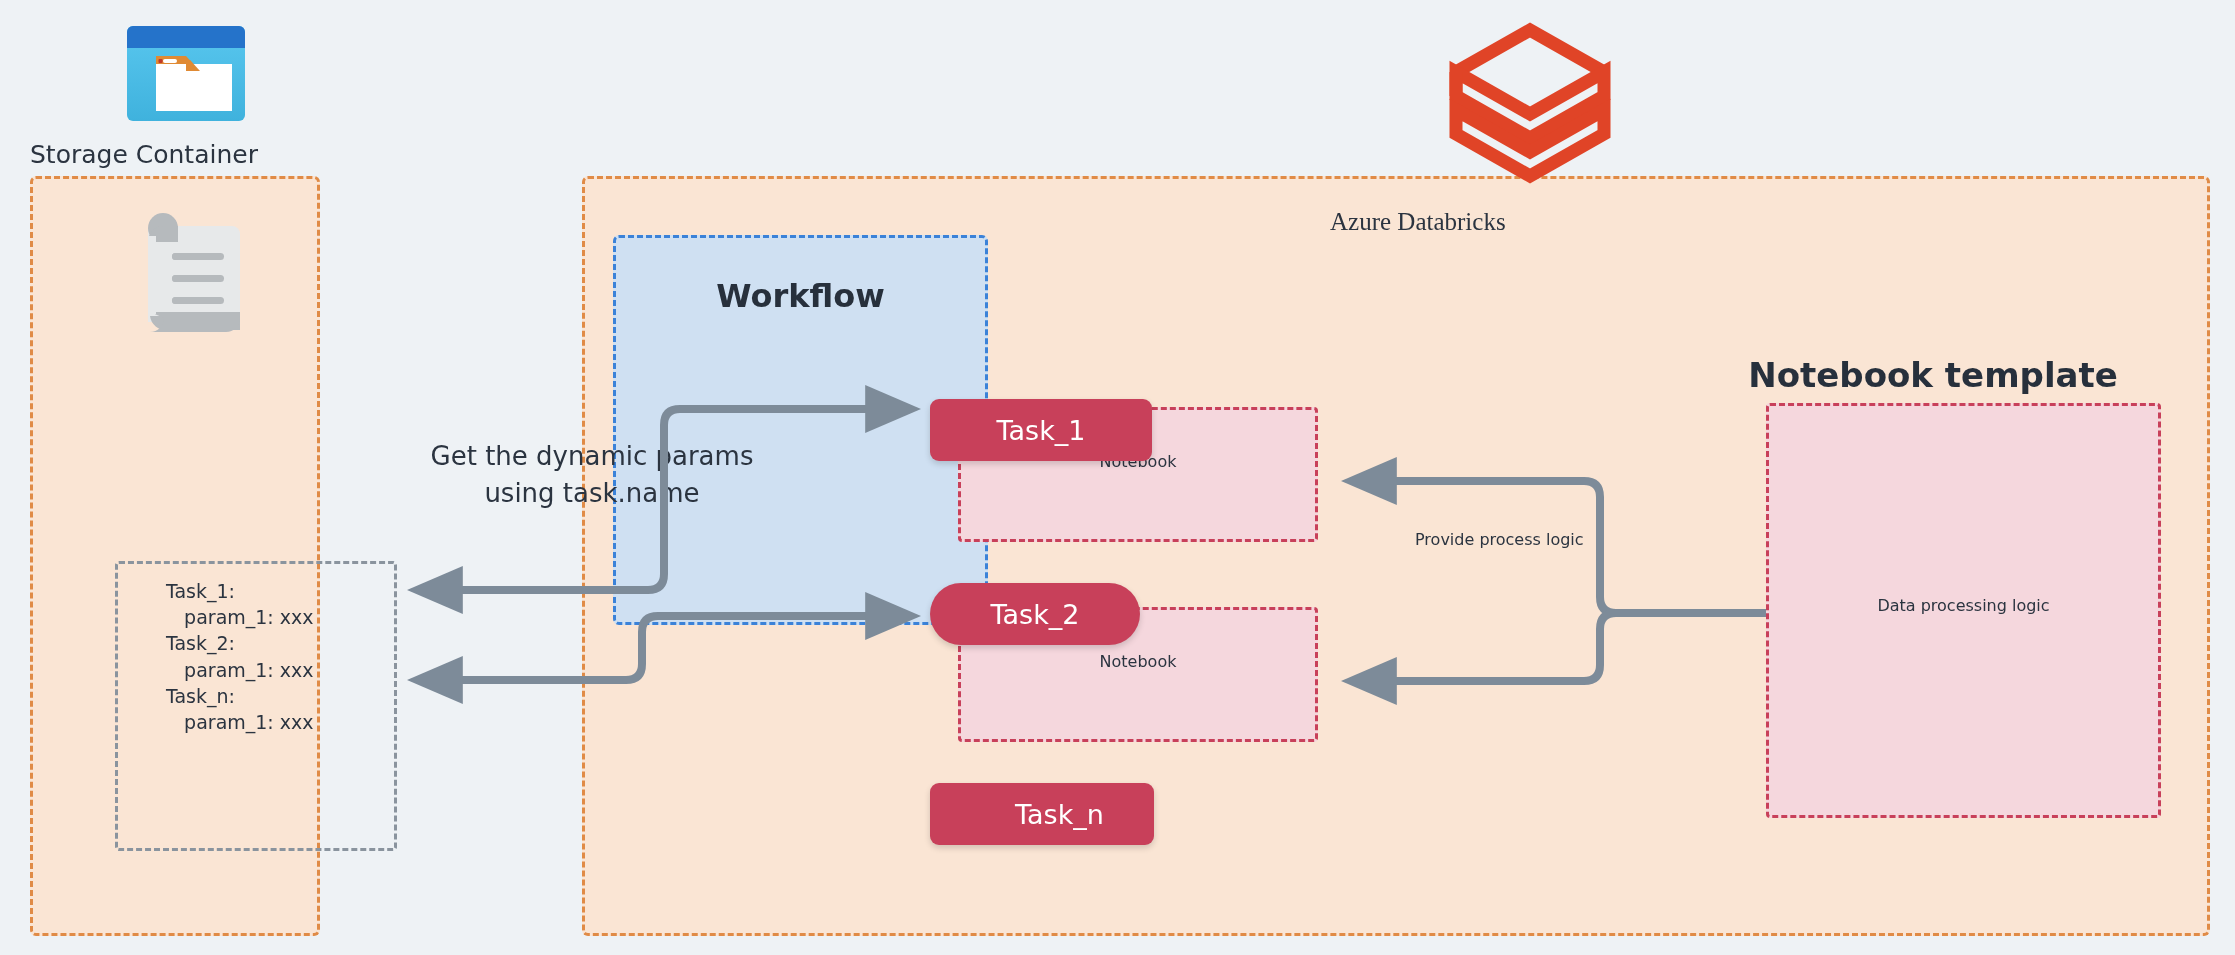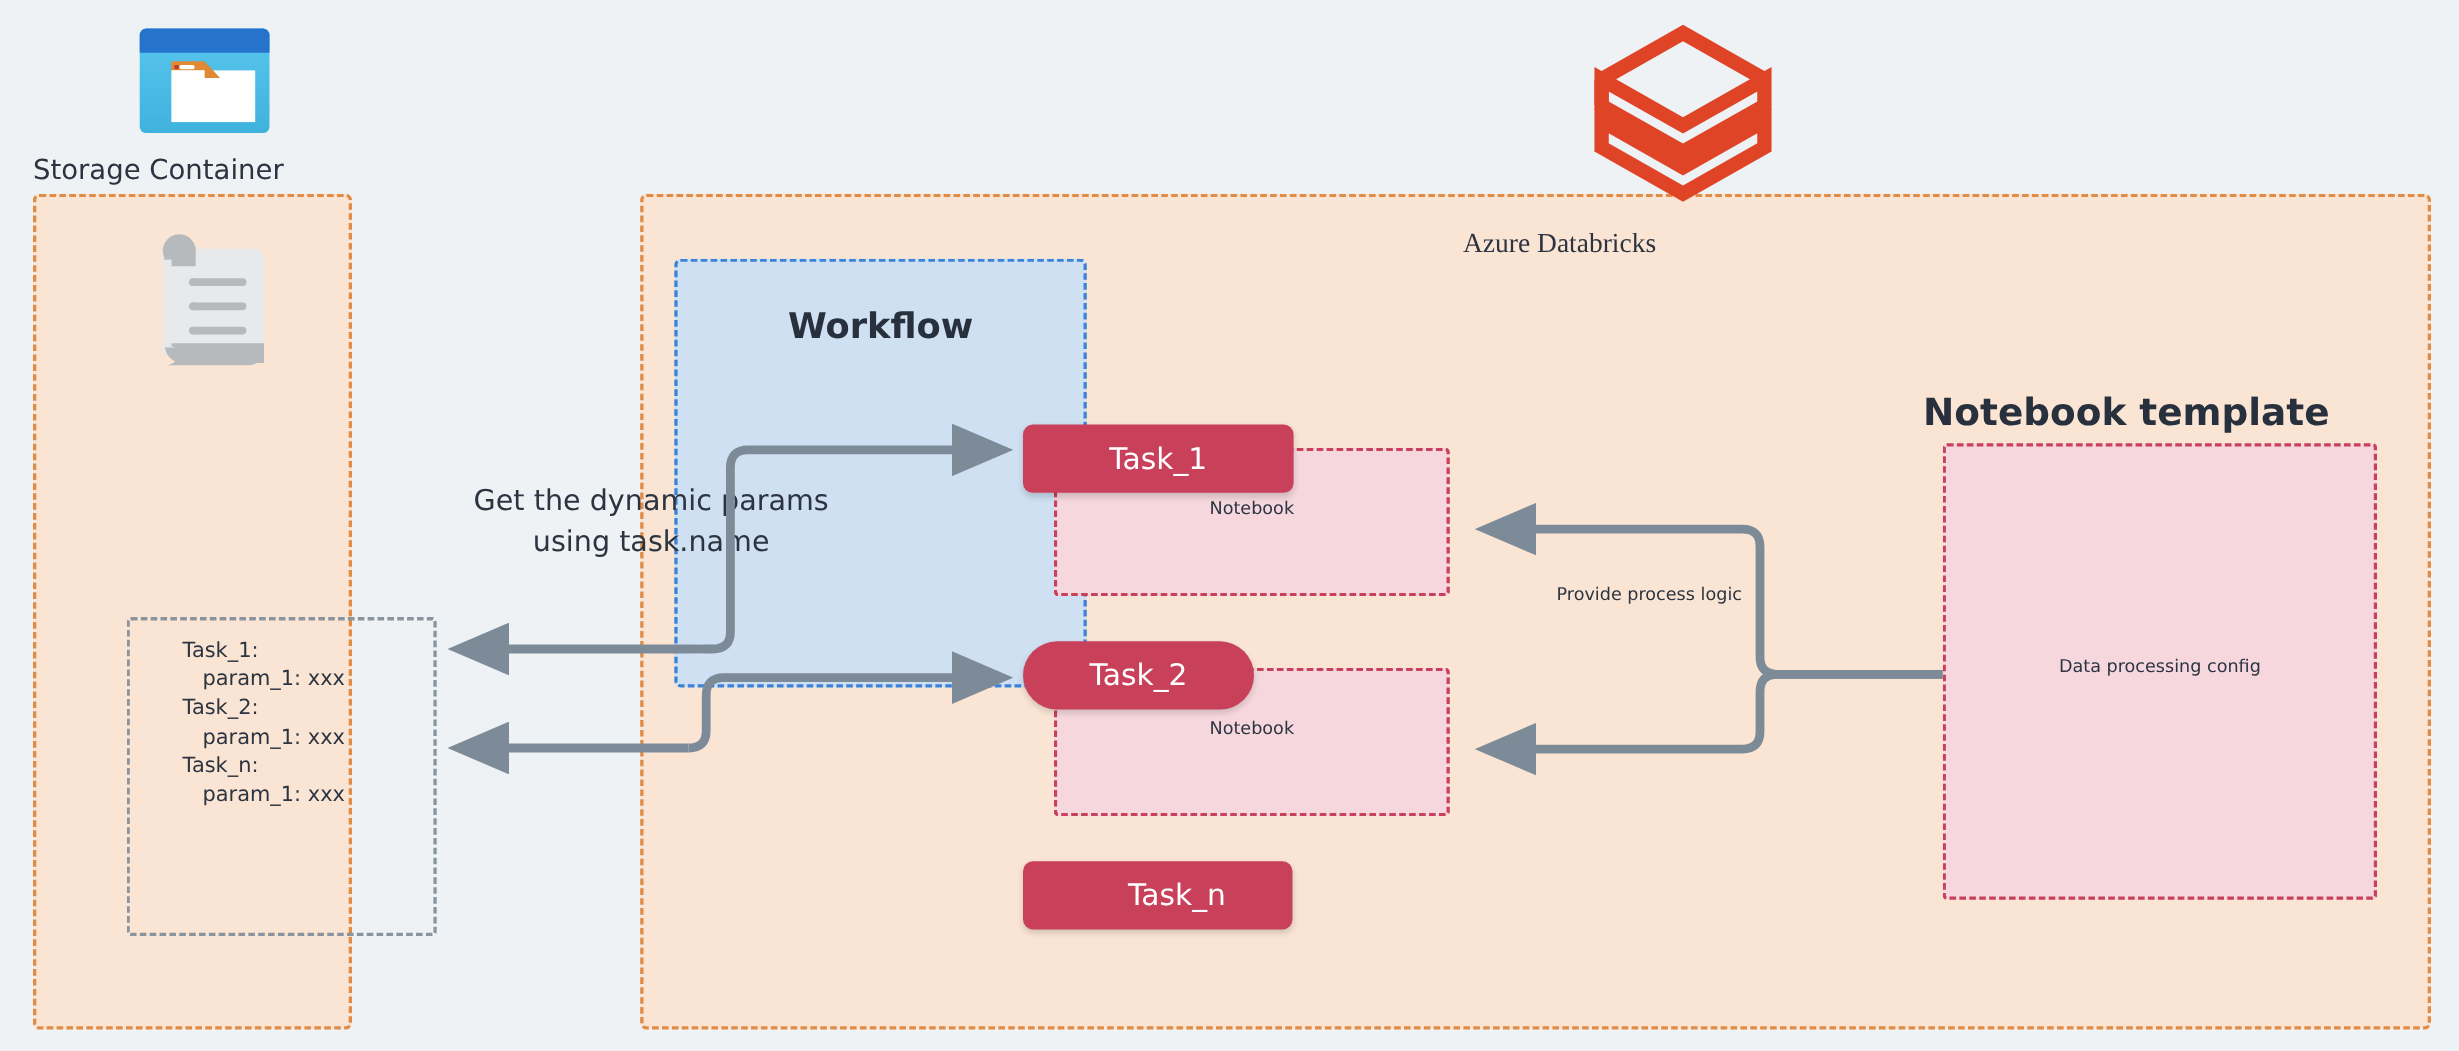--- a/index.html
+++ b/index.html
@@ -208,28 +208,28 @@
   <div class="abs body-text" style="left:412px; top:438px; width:360px;">
     <div>Get the dynamic params</div>
     <div>using task.name</div>
   </div>
 
   <div class="abs nb-label" style="left:1415px; top:530px; width:260px; text-align:left;">Provide process logic</div>
 
   <div class="abs pink-dash-box" style="left:958px; top:407px; width:360px; height:135px;">
     <div class="nb-label" style="margin-top:42px;">Notebook</div>
   </div>
-  <div class="abs task-chip" style="left:930px; top:386px; width:246px; height:62px;">Task_1</div>
+  <div class="abs task-chip" style="left:930px; top:399px; width:222px; height:62px;">Task_1</div>
 
   <div class="abs pink-dash-box" style="left:958px; top:607px; width:360px; height:135px;">
     <div class="nb-label" style="margin-top:42px;">Notebook</div>
   </div>
   <div class="abs task-chip" style="left:930px; top:583px; width:210px; height:62px;border-radius:31px;">Task_2</div>
 
-  <div class="abs task-chip" style="left:930px; top:783px; width:245px; height:62px;padding-left:35px;">Task_n</div>
+  <div class="abs task-chip" style="left:930px; top:783px; width:224px; height:62px;padding-left:35px;">Task_n</div>
 
   <div class="abs heading-bold" style="left:1718px; top:355px; width:430px; font-size:34px;">Notebook template</div>
 
   <div class="abs pink-dash-box" style="left:1766px; top:403px; width:395px; height:415px;">
-    <div class="nb-label" style="margin-top:190px;">Data processing config</div>
+    <div class="nb-label" style="margin-top:190px;">Data processing logic</div>
   </div>
 
 </div>
 
 </body></html>

